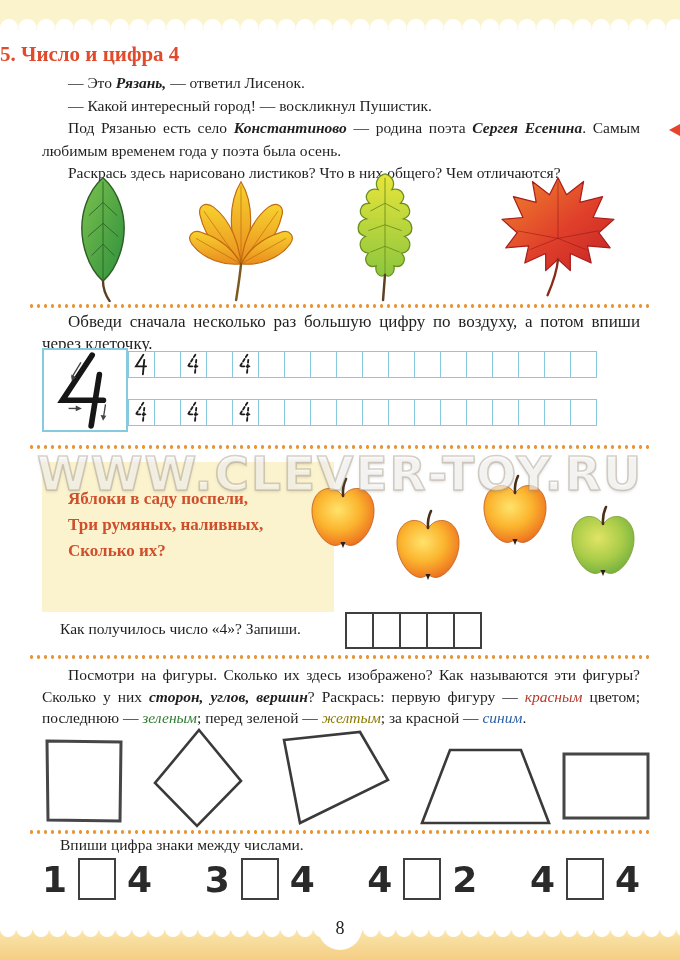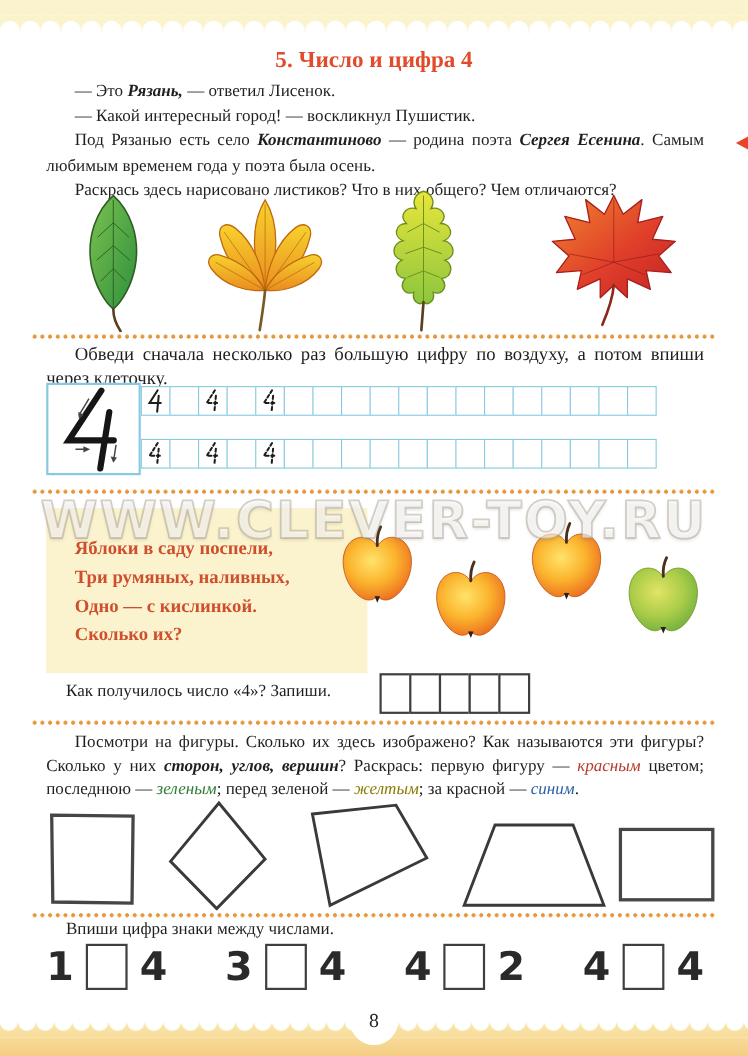--- a/index.html
+++ b/index.html
@@ -17,21 +17,21 @@
         background-image:radial-gradient(circle at 8px 0px,#ffffff 7.5px,rgba(255,255,255,0) 8.5px);
         background-size:16.5px 14px;background-repeat:repeat-x;}
   .page-num-circle{position:absolute;left:318px;top:906px;width:44px;height:44px;background:#fff;
         border-radius:50%;z-index:2;display:flex;align-items:center;justify-content:center;
         font-size:18px;color:#222;}
   .margin-marker{position:absolute;right:0;top:124px;width:0;height:0;
         border-top:6px solid transparent;border-bottom:6px solid transparent;
         border-right:11px solid #e8442a;}
 
   
-  .title{position:absolute;left:0;top:42px;width:100%;text-align:center;
+  .title{position:absolute;left:0;top:42px;width:100%;
         font-size:21px;font-weight:bold;color:#e14b2c;}
   .intro{position:absolute;left:42px;top:72px;width:598px;font-size:15.5px;
         line-height:22.5px;text-align:justify;}
   .intro p{margin:0;text-indent:26px;}
   .run-b{font-weight:bold;} .run-i{font-style:italic;}
 
   .dot-div{position:absolute;left:28px;width:624px;height:4px;
         background-image:radial-gradient(circle,#e8963a 1.6px,rgba(0,0,0,0) 2px);
         background-size:7px 4px;background-repeat:repeat-x;background-position:0 50%;}
   .div1{top:304px;} .div2{top:445px;} .div3{top:655px;} .div4{top:830px;}
@@ -319,21 +319,20 @@
     </div>
 
   <div class="dot-div div2"></div>
 
   <div class="watermark">WWW.CLEVER-TOY.RU</div>
 
   <div class="poem">
     <div>
         <div class="poem-line">Яблоки в саду поспели,</div>
         <div class="poem-line">Три румяных, наливных,</div>
-        <div class="poem-line">Одно — с кислинкой.</div>
         <div class="poem-line">Сколько их?</div>
       </div>
   </div>
 
   <div class="apples">
       <div class="apple-slot">
         <svg viewBox="0 0 70 80">
     <defs>
             <radialGradient id="apGrad0" cx="0.42" cy="0.38" r="0.78">
               <stop offset="0" stop-color="#ffe36b"></stop>

